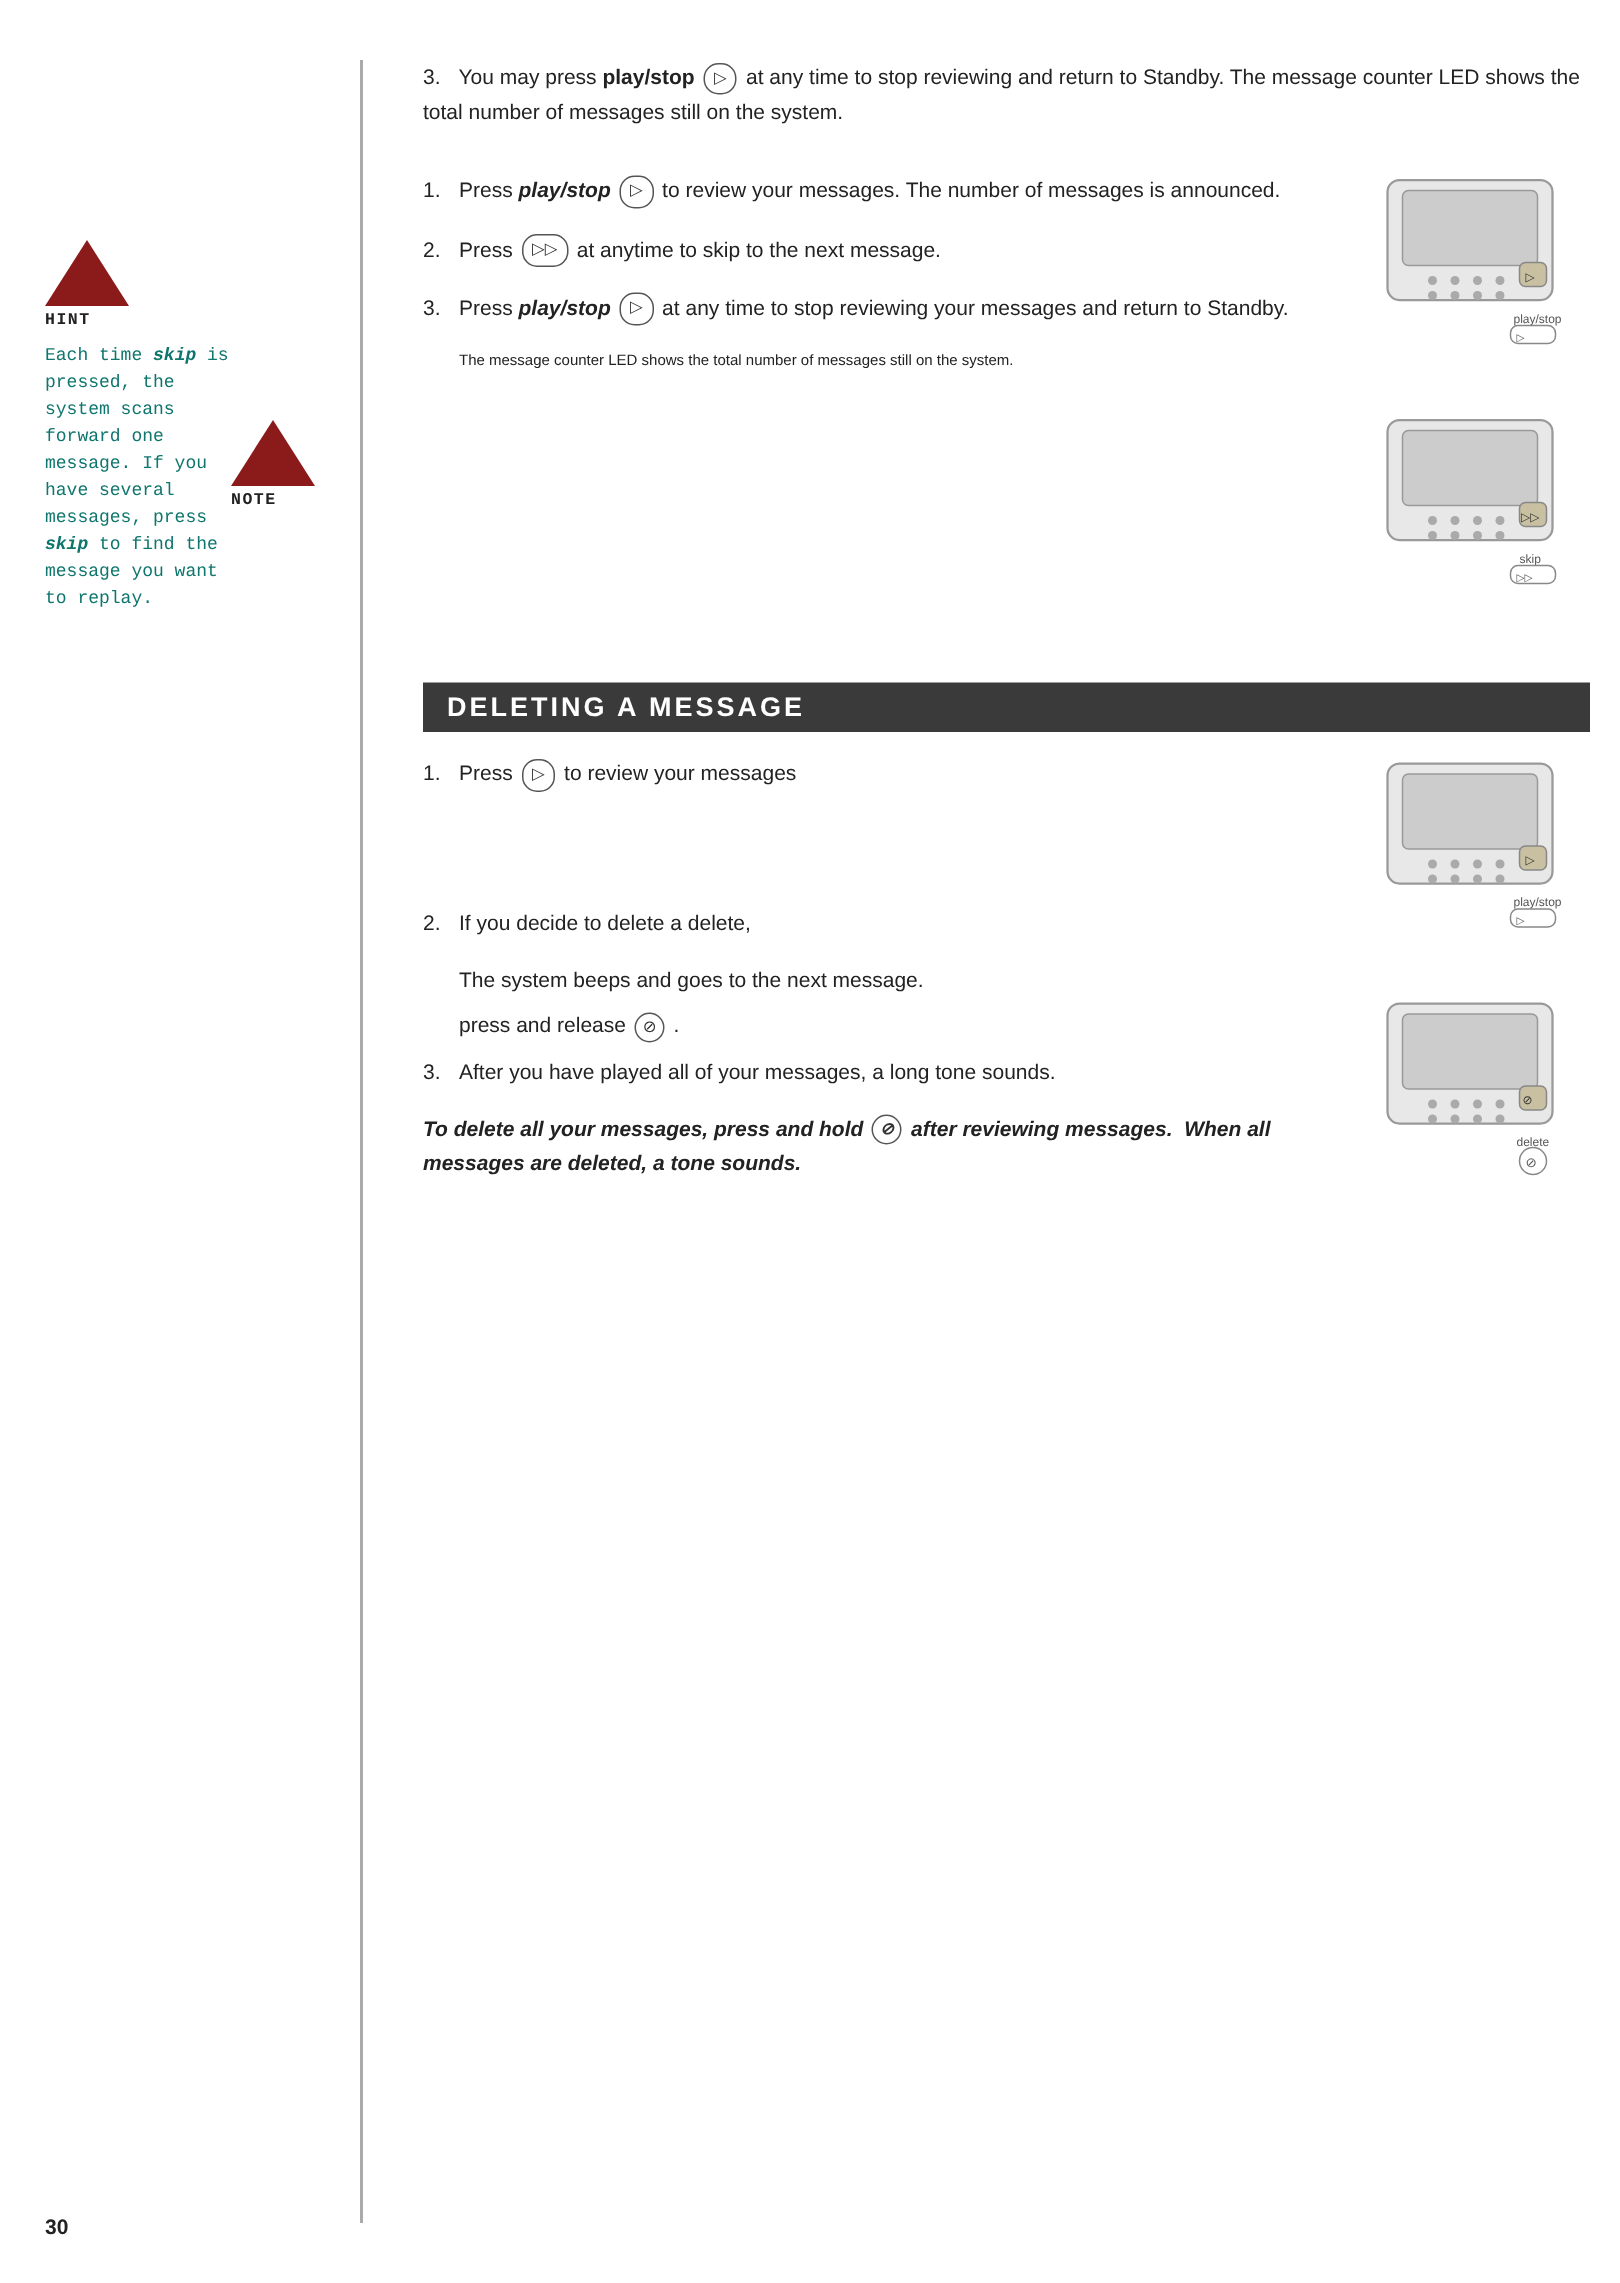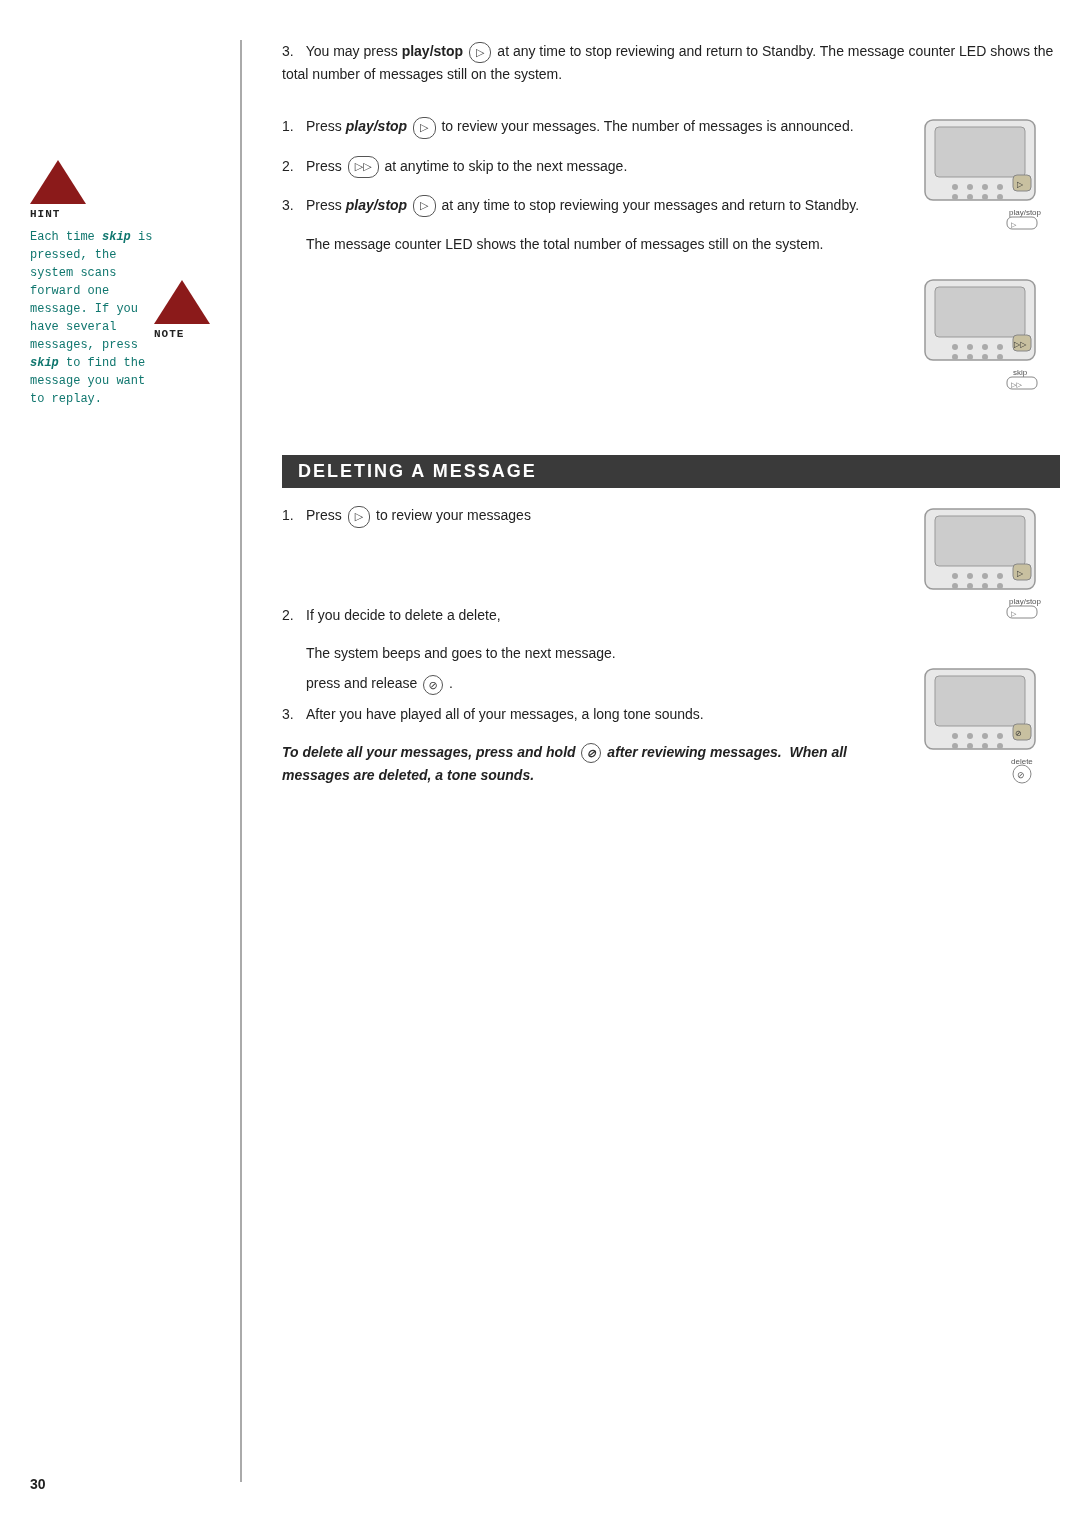--- a/index.html
+++ b/index.html
@@ -276,21 +276,21 @@
             </div>
           </div>
 
           <div class="step">
             <span class="step-num">3.</span>
             <div class="step-content">
               Press <strong>play/stop</strong> <span class="btn-icon">▷</span> at any time to stop reviewing your messages and return to Standby.
             </div>
           </div>
 
-          <p style="margin-left:24px; font-size:14px; line-height:1.6;">
+          <p style="margin-left:24px; font-size:10px; line-height:1.6;">
             The message counter LED shows the total number of messages still on the system.
           </p>
 
         </div>
 
         <div class="section-illus">
 
           <svg class="phone-svg" viewBox="0 0 160 140" xmlns="http://www.w3.org/2000/svg">
 
             <rect x="30" y="5" width="110" height="80" rx="8" ry="8" fill="#e8e8e8" stroke="#999" stroke-width="1.5"></rect>

